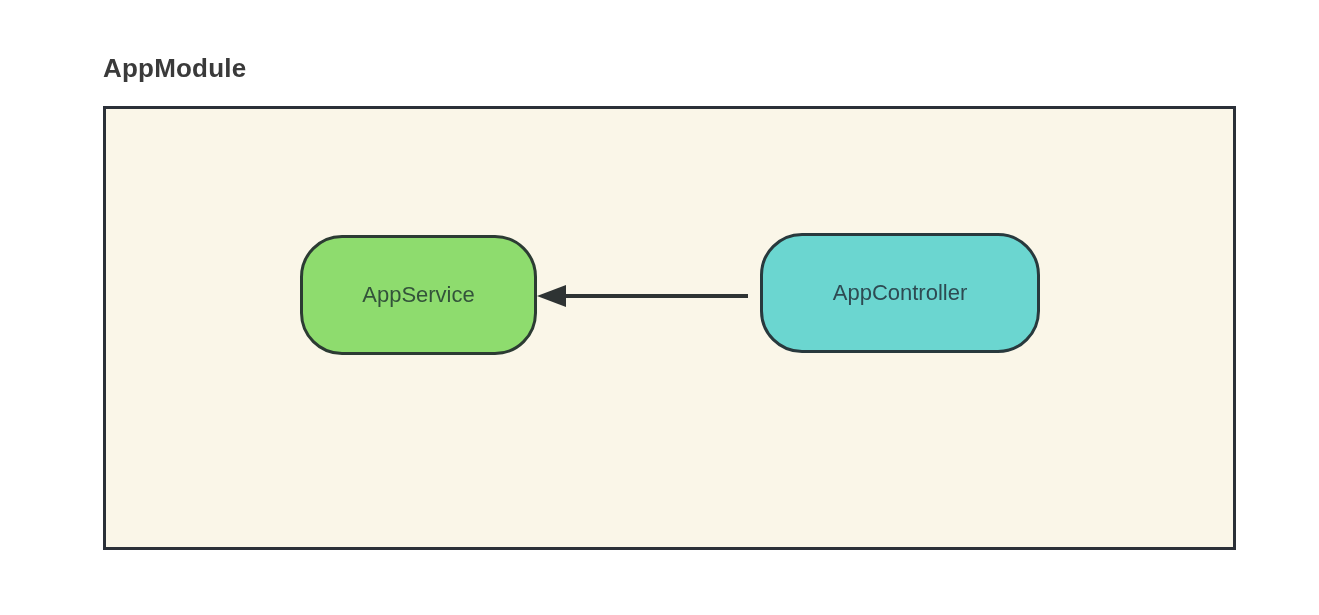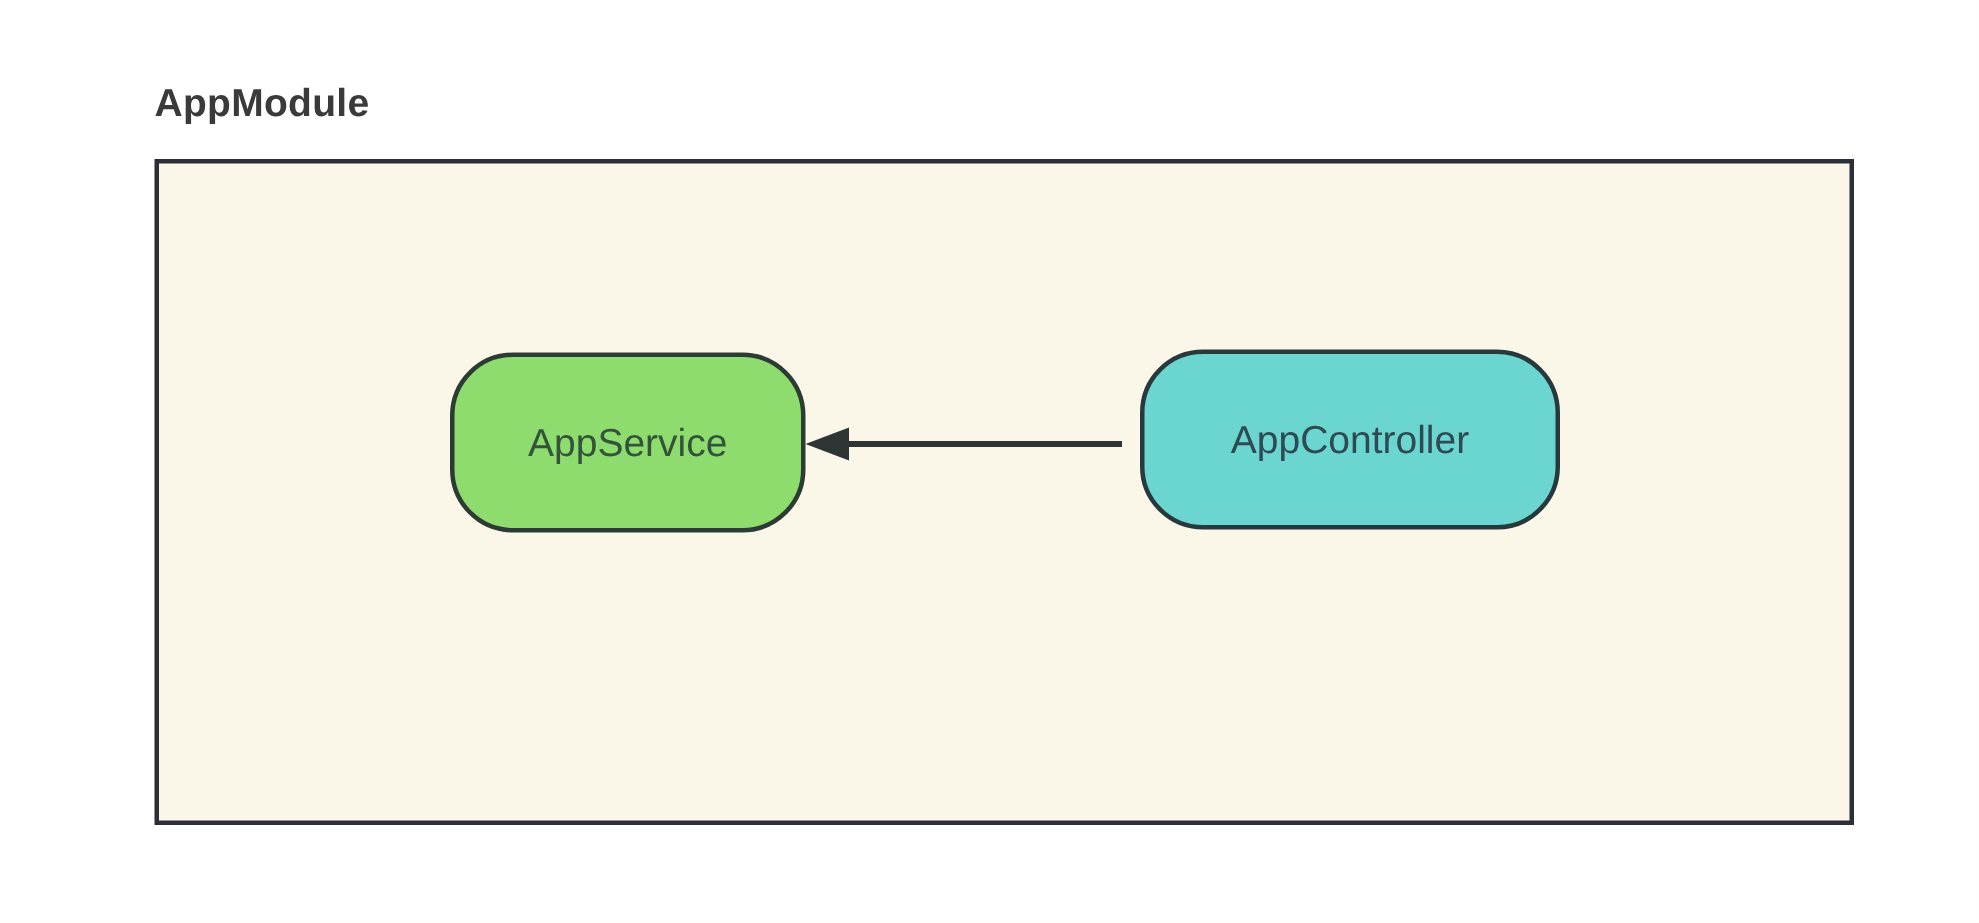--- a/index.html
+++ b/index.html
@@ -36,21 +36,21 @@
     border: 3px solid var(--module-border, #2b3038);
   }
   .node {
     position: absolute;
     box-sizing: border-box;
     border-radius: 42px;
     border: 3px solid;
     display: flex;
     align-items: center;
     justify-content: center;
-    font-size: 26px;
+    font-size: 22px;
   }
   .node-service {
     left: 194px;
     top: 126px;
     width: 237px;
     height: 120px;
     background: var(--service-fill, #8edc6e);
     border-color: var(--service-border, #2c3b33);
     color: var(--service-text, #33533a);
   }

